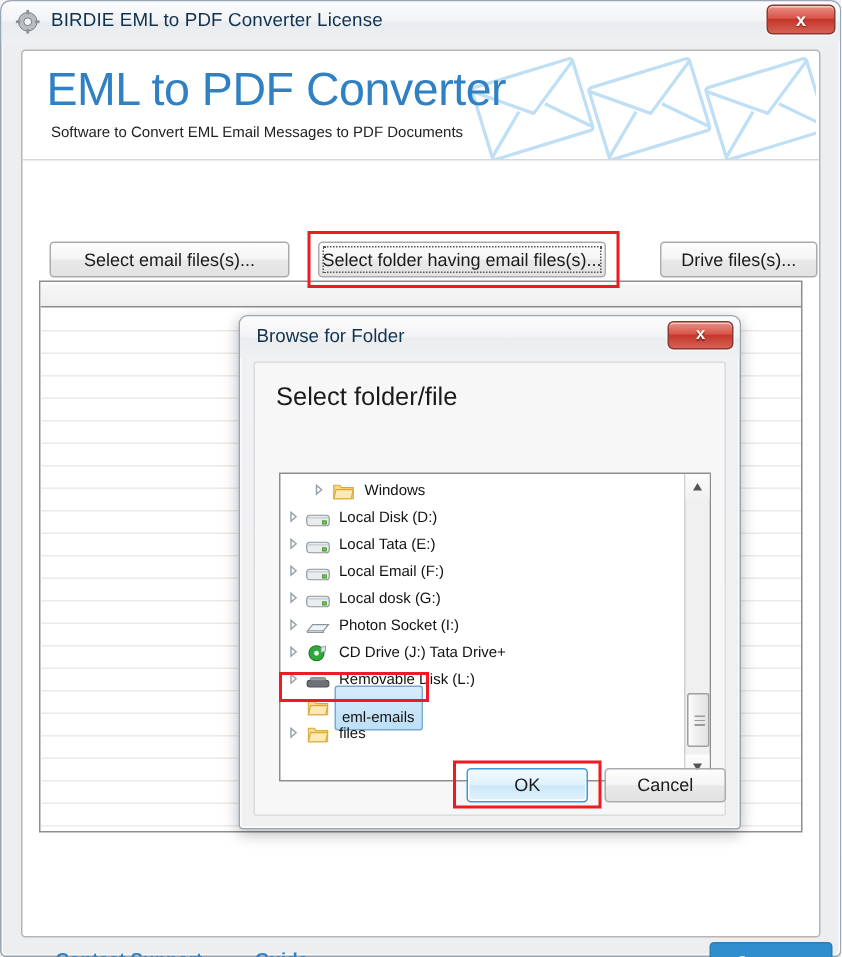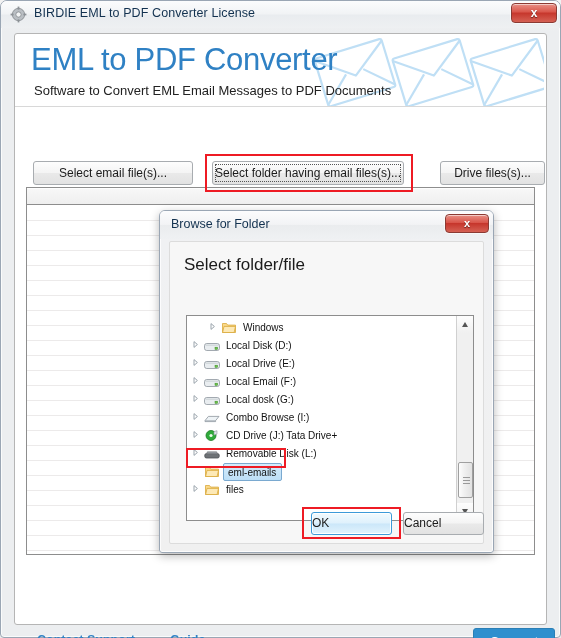--- a/index.html
+++ b/index.html
@@ -100,21 +100,21 @@
     position: absolute;
     left: 16px; top: 8px;
     font-size: 31px;
     color: #2f81c4;
     letter-spacing: -0.3px;
     white-space: nowrap;
   }
   .banner-sub {
     position: absolute;
     left: 19px; top: 49px;
-    font-size: 13px;
+    font-size: 10px;
     color: #222222;
     white-space: nowrap;
   }
   .banner-art {
     position: absolute;
     right: 2px; top: -4px;
     width: 240px; height: 86px;
   }
 
   
@@ -290,21 +290,21 @@
     font-size: 10px;
     color: #111111;
     padding-left: 4px;
     line-height: 18px;
   }
   .tnode.indent1 { padding-left: 17px; }
   .tnode.selected .tn-label {
     background: linear-gradient(180deg,#d6ecfb 0%, #bddff7 100%);
     border: 1px solid #7aa9d0;
     border-radius: 2px;
-    padding: 1px 5px 0 4px;
+    padding: 13px 5px 0 4px;
     line-height: 15px;
     margin-left: 1px;
   }
 
   
   .ico-folder {
     position: absolute; left: 1px; top: 2px;
     width: 14px; height: 12px;
   }
   .ico-drive {
@@ -356,21 +356,21 @@
     background: repeating-linear-gradient(180deg,#9a9a9a 0 1px, transparent 1px 3px);
   }
 
   
   .dlg-btn {
     position: absolute;
     box-sizing: border-box;
     width: 81px; height: 23px;
     font-size: 12px;
     line-height: 21px;
-    text-align: left;
+    text-align: center;
     border-radius: 3px;
     cursor: pointer;
     color: #1b1b1b;
   }
   #dlg-ok {
     left: 296px; top: 478px;
     border: 1px solid #3c9ad9;
     background: linear-gradient(180deg,#f2fafe 0%, #dff1fc 48%, #cbe7f9 52%, #e2f3fd 100%);
     box-shadow: inset 0 0 0 1px #ffffff;
   }
@@ -458,21 +458,21 @@
               <path d="M172 66 L198 42"></path>
               <path d="M242 66 L216 42"></path>
             </g>
           </g>
         </svg>
       </div>
       <div class="banner-title">EML to PDF Converter</div>
       <div class="banner-sub">Software to Convert EML Email Messages to PDF Documents</div>
     </div>
 
-    <div class="tb-btn" id="btn-select-files">Select email file(s)...</div>
+    <div class="tb-btn" id="btn-select-files">Select email files(s)...</div>
     <div class="tb-btn" id="btn-select-folder">
       <span>Select folder having email files(s)...</span>
       <span class="focus-ring"></span>
     </div>
     <div class="tb-btn" id="btn-clear-files">Drive files(s)...</div>
 
     <div class="filelist">
       <div class="filelist-head"></div>
       <div class="filelist-rows" id="filelist-rows">
           <div class="flrow"></div>
@@ -546,21 +546,21 @@
                 <span class="expander"><svg width="9" height="9" viewBox="0 0 9 9">
                     <path d="M3 1.6 L6.4 4.5 L3 7.4 Z" fill="none" stroke="#9aa4ac" stroke-width="1"></path>
                   </svg></span>
                 <span class="tn-icon">
                   <svg class="ico-drive" viewBox="0 0 16 11">
                     <rect x="0.5" y="2.5" width="15" height="7" rx="2.2" fill="#e9edf0" stroke="#8d969d" stroke-width="0.8"></rect>
                     <path d="M1.5 4.2h13" stroke="#c3cace" stroke-width="0.8"></path>
                     <rect x="11" y="6.2" width="2.6" height="2.2" fill="#6cc24a" stroke="#3f8c2a" stroke-width="0.5"></rect>
                   </svg>
                 </span>
-                <span class="tn-label">Local Drive (E:)</span>
+                <span class="tn-label">Local Tata (E:)</span>
               </div>
               <div class="tnode">
                 <span class="expander"><svg width="9" height="9" viewBox="0 0 9 9">
                     <path d="M3 1.6 L6.4 4.5 L3 7.4 Z" fill="none" stroke="#9aa4ac" stroke-width="1"></path>
                   </svg></span>
                 <span class="tn-icon">
                   <svg class="ico-drive" viewBox="0 0 16 11">
                     <rect x="0.5" y="2.5" width="15" height="7" rx="2.2" fill="#e9edf0" stroke="#8d969d" stroke-width="0.8"></rect>
                     <path d="M1.5 4.2h13" stroke="#c3cace" stroke-width="0.8"></path>
                     <rect x="11" y="6.2" width="2.6" height="2.2" fill="#6cc24a" stroke="#3f8c2a" stroke-width="0.5"></rect>
@@ -584,21 +584,21 @@
               <div class="tnode">
                 <span class="expander"><svg width="9" height="9" viewBox="0 0 9 9">
                     <path d="M3 1.6 L6.4 4.5 L3 7.4 Z" fill="none" stroke="#9aa4ac" stroke-width="1"></path>
                   </svg></span>
                 <span class="tn-icon">
                   <svg class="ico-drive" viewBox="0 0 16 11">
                     <path d="M1 7.6 L4.4 3.4 H15 L11.6 7.6 Z" fill="#eef3f6" stroke="#8d969d" stroke-width="0.8"></path>
                     <path d="M1 7.6 V8.6 H11.6 V7.6" fill="#dfe6ea" stroke="#8d969d" stroke-width="0.8"></path>
                   </svg>
                 </span>
-                <span class="tn-label">Combo Browse (I:)</span>
+                <span class="tn-label">Photon Socket (I:)</span>
               </div>
               <div class="tnode">
                 <span class="expander"><svg width="9" height="9" viewBox="0 0 9 9">
                     <path d="M3 1.6 L6.4 4.5 L3 7.4 Z" fill="none" stroke="#9aa4ac" stroke-width="1"></path>
                   </svg></span>
                 <span class="tn-icon">
                   <svg class="ico-drive" viewBox="0 0 16 11" style="top:1px;height:13px">
                     <circle cx="7" cy="5.5" r="5" fill="#2faa3a" stroke="#1c7a26" stroke-width="0.8"></circle>
                     <circle cx="7" cy="5.5" r="1.6" fill="#eafbe9"></circle>
                     <path d="M10 1.6 l3 -0.9 v3.4 l-3 0.9z" fill="#dfe6ea" stroke="#8d969d" stroke-width="0.6"></path>

